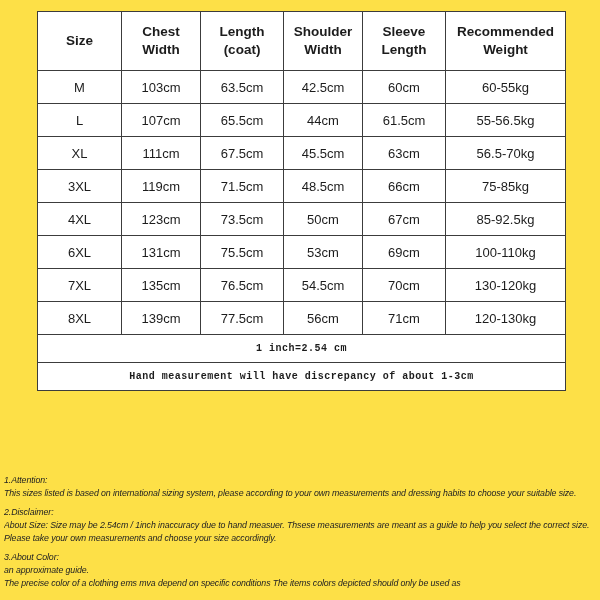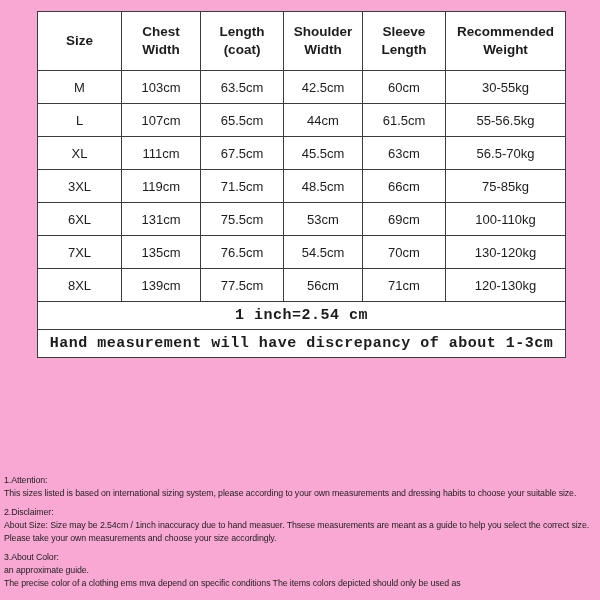--- a/index.html
+++ b/index.html
@@ -4,21 +4,21 @@
 <style>
   html, body {
     margin: 0;
     padding: 0;
     background: #ffffff;
   }
   .page {
     position: relative;
     width: 600px;
     height: 600px;
-    background: #f9a8d4;
+    background: #fde047;
     overflow: hidden;
     font-family: "Liberation Sans", sans-serif;
     color: #1c1c1c;
   }
   table.size-table {
     position: absolute;
     left: 37px;
     top: 11px;
     width: 528px;
     border-collapse: collapse;
@@ -48,36 +48,37 @@
   }
   table.size-table tbody.data-rows td {
     font-size: 13px;
     font-weight: normal;
   }
   table.size-table tbody.note-rows tr {
     height: 28px;
   }
   table.size-table tbody.note-rows td {
     font-family: "Liberation Mono", monospace;
-    font-size: 15px;
+    font-size: 10px;
     font-weight: bold;
     letter-spacing: 0.5px;
   }
   .notes {
     position: absolute;
     left: 4px;
     top: 474px;
     width: 594px;
     font-size: 8.8px;
     line-height: 13px;
     letter-spacing: -0.1px;
     color: #222222;
   }
   .note-block {
     margin: 0 0 6px 0;
+    font-style: italic;
   }
   .note-title,
   .note-line {
     white-space: nowrap;
     overflow: hidden;
   }
 </style>
 </head>
 <body>
 
@@ -107,21 +108,21 @@
 Weight</th>
         </tr>
     </thead>
     <tbody class="data-rows" id="data-rows">
         <tr>
           <td>M</td>
           <td>103cm</td>
           <td>63.5cm</td>
           <td>42.5cm</td>
           <td>60cm</td>
-          <td>30-55kg</td>
+          <td>60-55kg</td>
         </tr>
         <tr>
           <td>L</td>
           <td>107cm</td>
           <td>65.5cm</td>
           <td>44cm</td>
           <td>61.5cm</td>
           <td>55-56.5kg</td>
         </tr>
         <tr>
@@ -132,20 +133,28 @@
           <td>63cm</td>
           <td>56.5-70kg</td>
         </tr>
         <tr>
           <td>3XL</td>
           <td>119cm</td>
           <td>71.5cm</td>
           <td>48.5cm</td>
           <td>66cm</td>
           <td>75-85kg</td>
+        </tr>
+        <tr>
+          <td>4XL</td>
+          <td>123cm</td>
+          <td>73.5cm</td>
+          <td>50cm</td>
+          <td>67cm</td>
+          <td>85-92.5kg</td>
         </tr>
         <tr>
           <td>6XL</td>
           <td>131cm</td>
           <td>75.5cm</td>
           <td>53cm</td>
           <td>69cm</td>
           <td>100-110kg</td>
         </tr>
         <tr>

